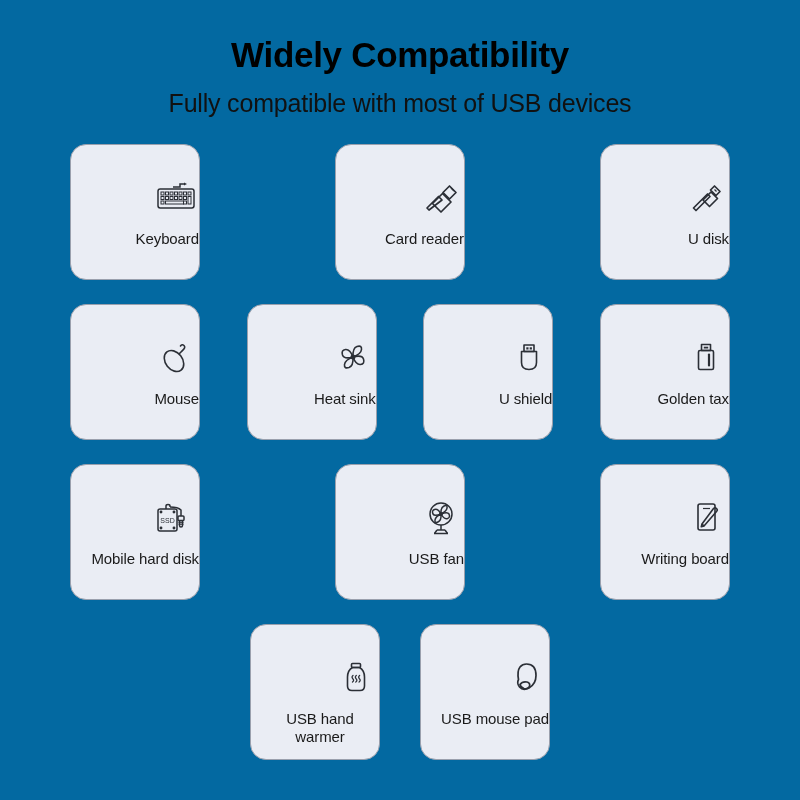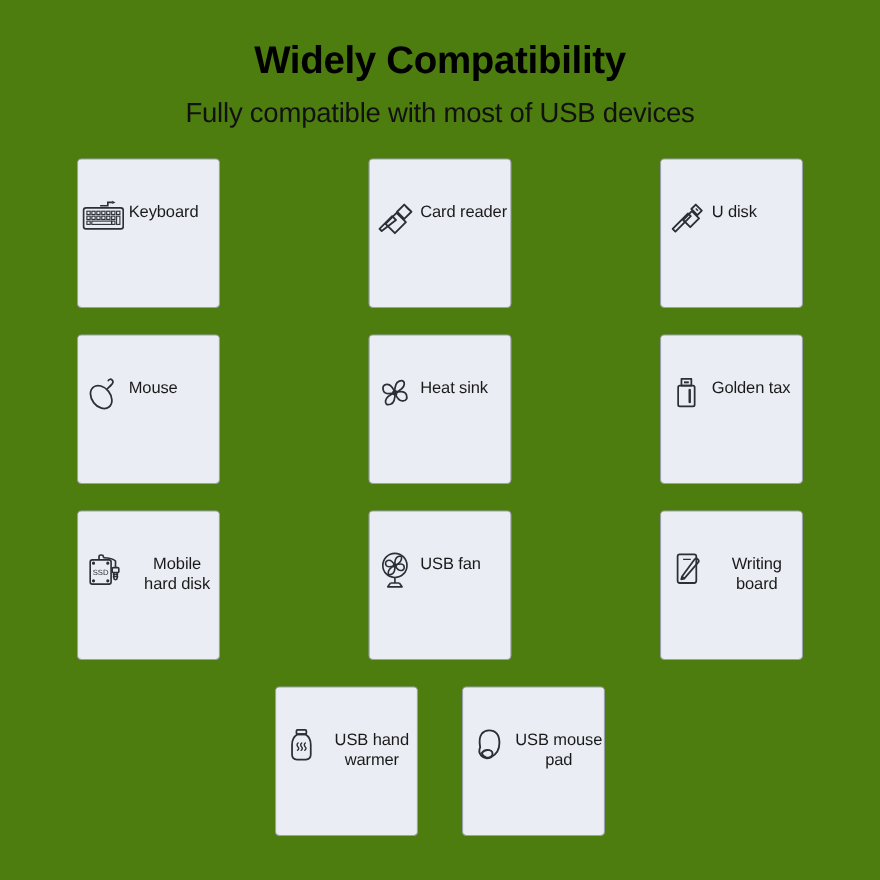--- a/index.html
+++ b/index.html
@@ -14,21 +14,21 @@
     overflow: hidden;
     position: relative;
   }
   .page {
     width: 800px;
     height: 800px;
     box-sizing: border-box;
     display: flex;
     flex-direction: column;
     align-items: center;
-    background: #4d7c0f;
+    background: #0369a1;
   }
   .title {
     font-size: 35px;
     font-weight: bold;
     color: #000000;
     letter-spacing: -0.3px;
     margin-top: 36px;
     line-height: 1.1;
     text-align: center;
   }
@@ -53,25 +53,25 @@
     gap: 40px;
   }
   .row.row-full {
     justify-content: space-between;
   }
   .card {
     width: 130px;
     height: 136px;
     box-sizing: border-box;
     border: 1.3px solid #9aa0ad;
-    border-radius: 4px;
+    border-radius: 16px;
     background: #eaedf4;
     display: flex;
-    flex-direction: row;
-    align-items: flex-start;
+    flex-direction: column;
+    align-items: flex-end;
     justify-content: flex-start;
     padding-top: 30px;
   }
   .card .icon {
     height: 46px;
     display: flex;
     align-items: center;
     justify-content: center;
   }
   .card .icon svg {
@@ -185,20 +185,33 @@
               <path d="M23 19 Q31 16 31.5 11.5 Q32 7 27 8.5 Q22.5 10 23 19 Z"></path>
               <path d="M23 19 Q26 27 30.5 26.5 Q35 26 33.5 21 Q32 16.5 23 19 Z"></path>
               <path d="M23 19 Q15 22 14.5 26.5 Q14 31 19 29.5 Q23.5 28 23 19 Z"></path>
               <circle cx="23" cy="19" r="1.7"></circle>
             </g>
           </svg>
         </div>
         <div class="label">Heat sink</div>
       </div>
 
+      <div class="card">
+        <div class="icon">
+          <svg width="46" height="40" viewBox="0 0 46 40">
+            <g fill="none" stroke="#2b2f36" stroke-width="1.6" stroke-linejoin="round">
+              <rect x="18" y="7" width="10" height="6.5"></rect>
+              <rect x="20.3" y="9.3" width="2.2" height="2.2" fill="#2b2f36" stroke="none"></rect>
+              <rect x="23.7" y="9.3" width="2.2" height="2.2" fill="#2b2f36" stroke="none"></rect>
+              <path d="M15.5 13.5 L30.5 13.5 L30.5 24.5 Q30.5 31.5 23 31.5 Q15.5 31.5 15.5 24.5 Z"></path>
+            </g>
+          </svg>
+        </div>
+        <div class="label">U shield</div>
+      </div>
 
       <div class="card">
         <div class="icon">
           <svg width="46" height="40" viewBox="0 0 46 40">
             <g fill="none" stroke="#2b2f36" stroke-width="1.6" stroke-linejoin="round">
               <rect x="18.5" y="6.5" width="9" height="6"></rect>
               <rect x="20.8" y="8.7" width="4.4" height="1.8" fill="#2b2f36" stroke="none"></rect>
               <rect x="15.5" y="12.5" width="15" height="19" rx="1.5"></rect>
               <path d="M26 16.5 L26 27.5" stroke-width="2.2" stroke-linecap="round"></path>
             </g>

